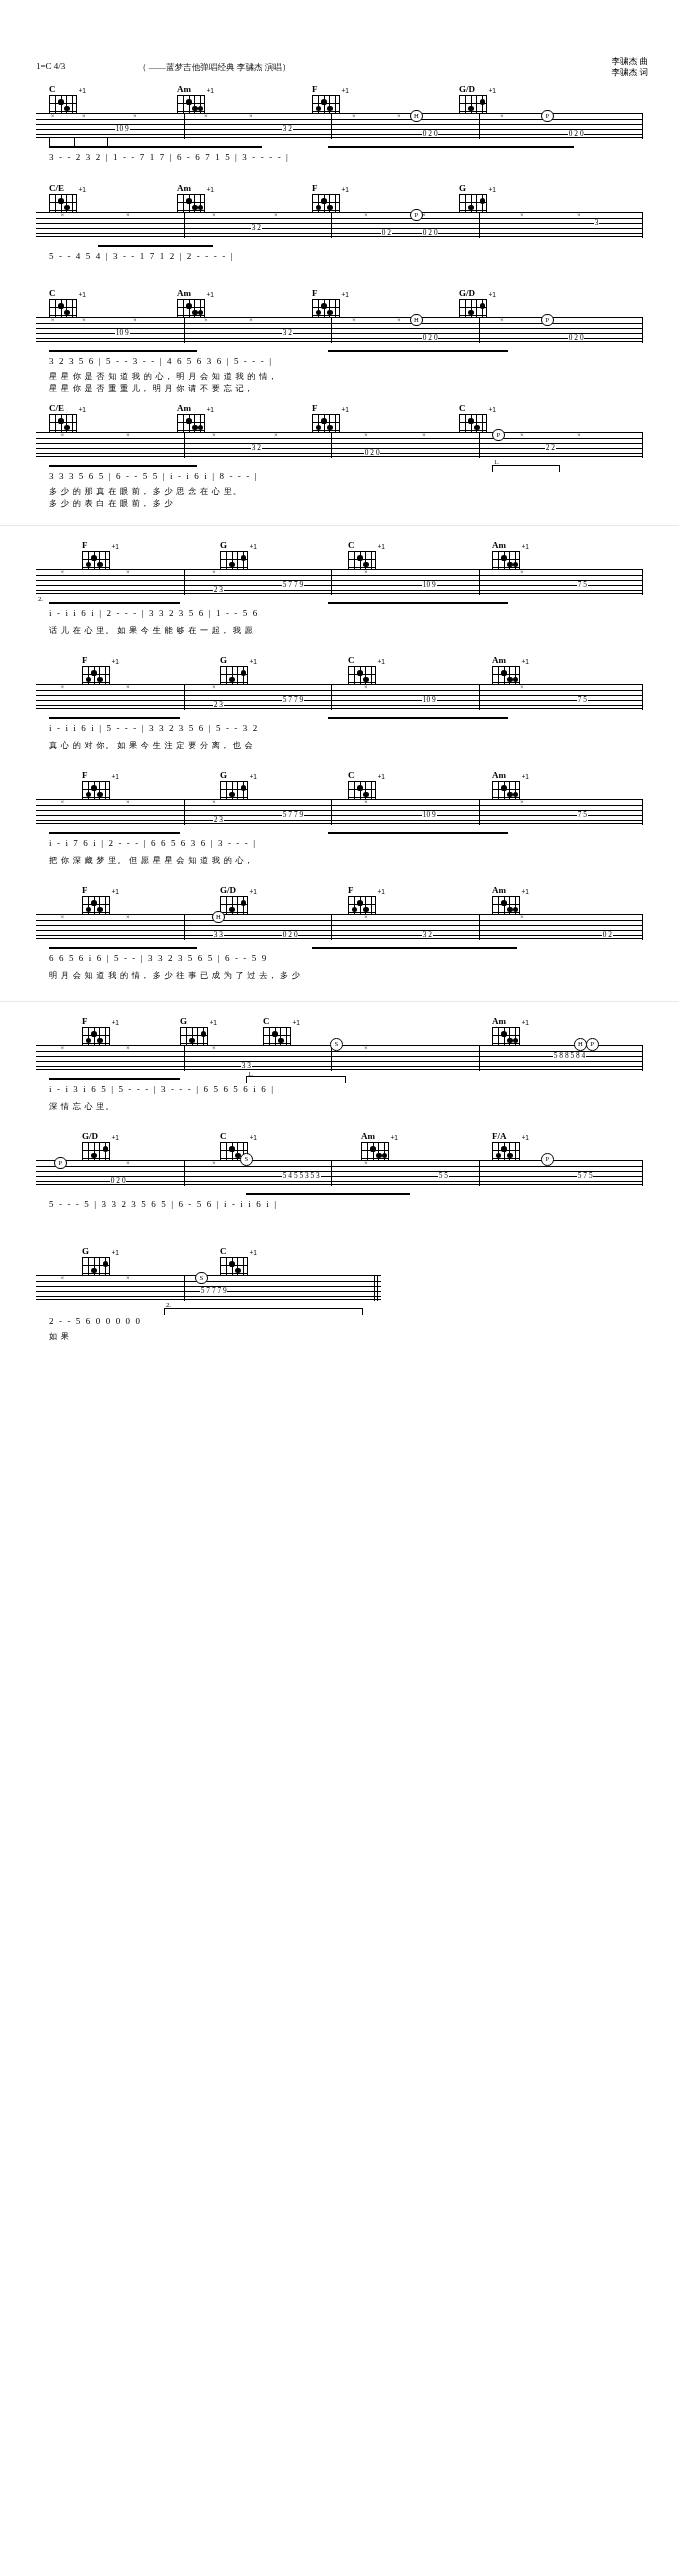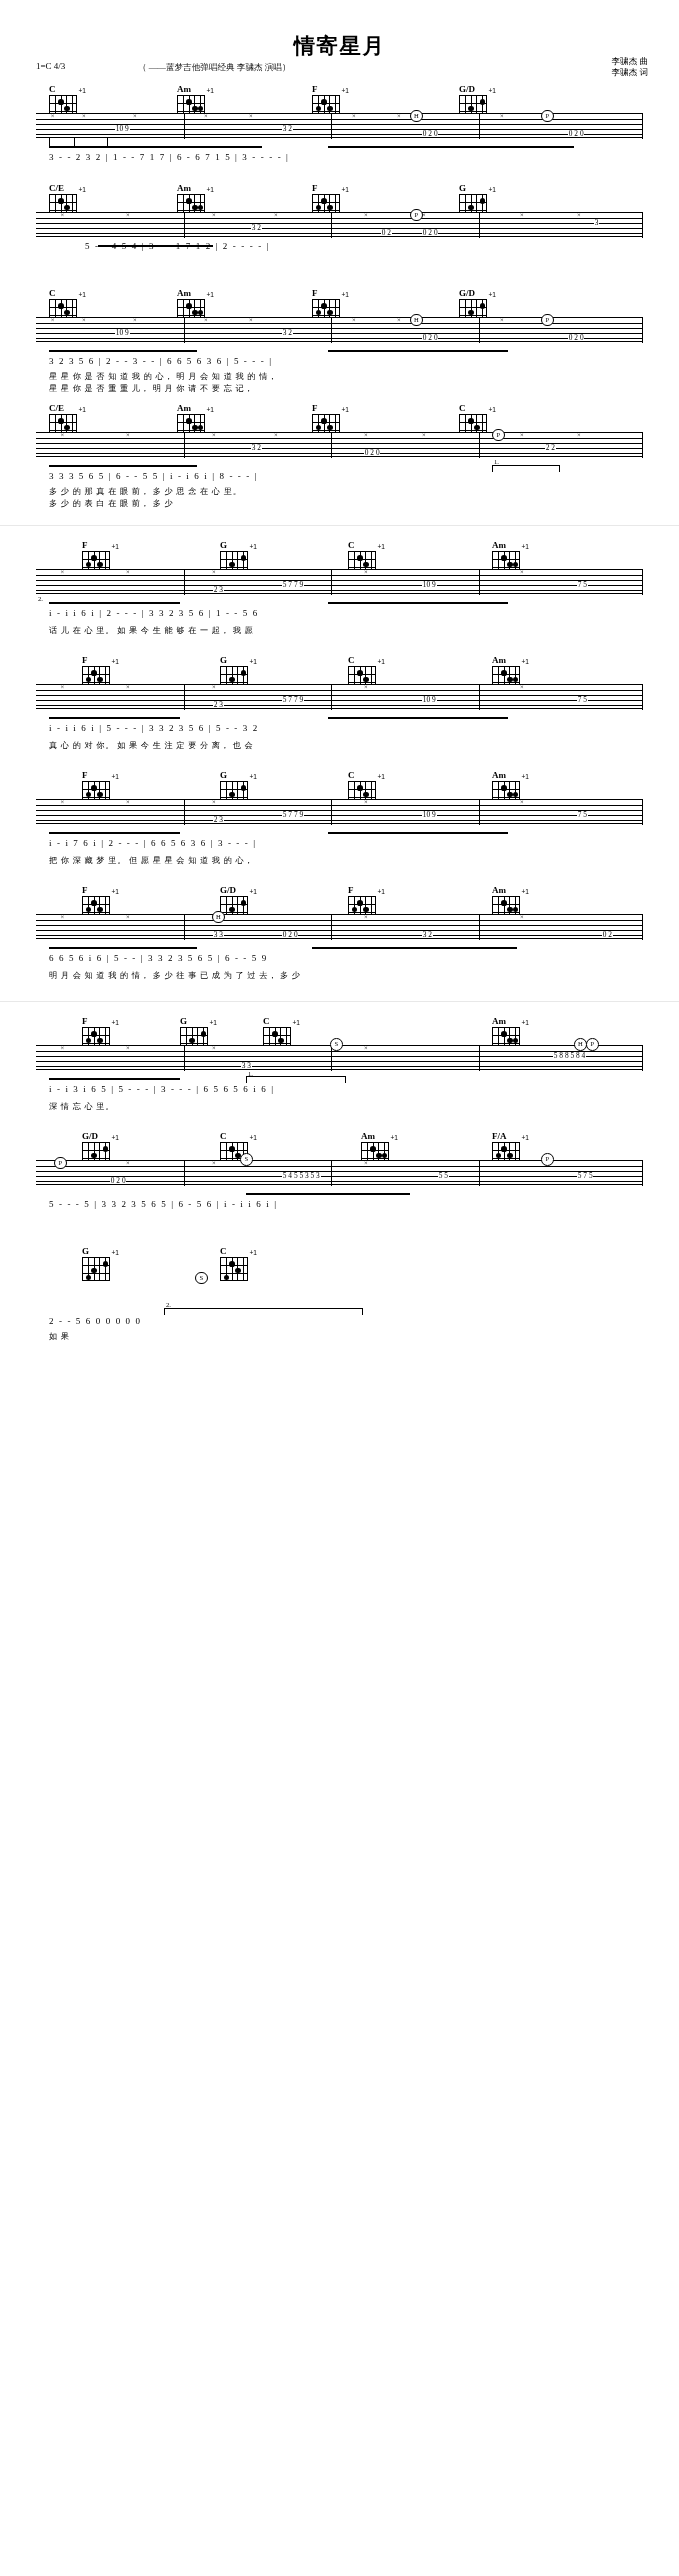--- a/index.html
+++ b/index.html
@@ -35,21 +35,20 @@
   .circ{position:absolute;width:10.7px;height:10.7px;border:0.8px solid #000;border-radius:50%;font-size:6.6px;text-align:center;line-height:9.8px;font-family:"Liberation Serif", serif;background:#fff;}
   .sq{position:absolute;border-top:0.8px solid #000;border-left:0.8px solid #000;border-right:0.8px solid #000;height:5.7px;}
   .sqlbl{position:absolute;font-size:6.6px;font-family:"Liberation Serif", serif;}
   .hr{position:absolute;height:0.8px;background:#000;}
 </style>
 </head>
 <body>
 
 <div class="page">
 
-  <div class="title" style="top:31px;">情寄星月</div>
   <div class="meta-left" style="left:36px;top:61px;">1=C  4/3</div>
   <div class="meta-center" style="left:138px;top:62px;">（ ——蓝梦吉他弹唱经典 李骕杰  演唱）</div>
   <div class="meta-right" style="right:31px;top:56px;">李骕杰 曲</div>
   <div class="meta-right" style="right:31px;top:67px;">李骕杰 词</div>
 
   <div class="sys" style="left:0;top:85px;width:679px;height:79px;">
 
     <div class="chord" style="left:49px;top:0;">
       <div class="cname">C</div>
       <div class="cgrid">
@@ -223,21 +222,21 @@
       <span class="xmark" style="left:386px;top:-0.8px;">×</span>
       <span class="xmark" style="left:484px;top:-0.8px;">×</span>
       <span class="xmark" style="left:541px;top:-0.8px;">×</span>
       <span class="num" style="left:215px;top:10.7px;">3 2</span>
       <span class="num" style="left:345px;top:15.6px;">0 2</span>
       <span class="num" style="left:386px;top:15.6px;">0 2 0</span>
       <span class="num" style="left:558px;top:5.7px;">3</span>
     </div>
     <div class="circ" style="left:410px;top:24.6px;">P</div>
     <div class="beam" style="left:98px;top:61px;width:115px;"></div>
-    <div class="jian" style="left:49px;top:57px;margin-left:36px;">5 - - 4 5 4 | 3 - - 1 7 1 2 | 2 - - - - |</div>
+    <div class="jian" style="left:49px;top:67px;">5 - - 4 5 4 | 3 - - 1 7 1 2 | 2 - - - - |</div>
   </div>
 
   <div class="sys" style="left:0;top:289px;width:679px;height:107px;">
     <div class="chord" style="left:49px;top:0;">
       <div class="cname">C</div>
       <div class="cgrid">
         <i class="v" style="left:4.9px;"></i>
           <i class="v" style="left:10.7px;"></i>
           <i class="v" style="left:16.4px;"></i>
           <i class="v" style="left:22px;"></i>
@@ -315,21 +314,21 @@
       <span class="xmark" style="left:509px;top:-0.8px;">×</span>
       <span class="num" style="left:79px;top:10.7px;">10 9</span>
       <span class="num" style="left:246px;top:10.7px;">3 2</span>
       <span class="num" style="left:386px;top:15.6px;">0 2 0</span>
       <span class="num" style="left:532px;top:15.6px;">0 2 0</span>
     </div>
     <div class="circ" style="left:410px;top:24.6px;">H</div>
     <div class="circ" style="left:541px;top:24.6px;">P</div>
     <div class="beam" style="left:49px;top:61px;width:148px;"></div>
     <div class="beam" style="left:328px;top:61px;width:180px;"></div>
-    <div class="jian" style="left:49px;top:67px;">3 2 3 5 6 | 2 - - 3 - - | 6 6 5 6 3 6 | 5 - - - |</div>
+    <div class="jian" style="left:49px;top:67px;">3 2 3 5 6 | 5 - - 3 - - | 4 6 5 6 3 6 | 5 - - - |</div>
     <div class="lyr" style="left:49px;top:82px;">星 星 你 是 否 知 道 我 的 心，          明 月 会 知 道 我 的 情，</div>
     <div class="lyr" style="left:49px;top:94px;">星 星 你 是 否 重 重 儿，              明 月 你 请 不 要 忘 记，</div>
   </div>
 
   <div class="sys" style="left:0;top:404px;width:679px;height:107px;">
     <div class="chord" style="left:49px;top:0;">
       <div class="cname">C/E</div>
       <div class="cgrid">
         <i class="v" style="left:4.9px;"></i>
           <i class="v" style="left:10.7px;"></i>
@@ -972,20 +971,32 @@
           <i class="v" style="left:22px;"></i>
         <i class="h" style="top:7.4px;"></i>
           <i class="h" style="top:15.6px;"></i>
         <div class="dot" style="left:8.2px;top:3.3px;"></div>
           <div class="dot" style="left:14px;top:9.8px;"></div>
           <div class="dot" style="left:2.5px;top:17px;"></div>
       </div>
       <div class="fr">+1</div>
     </div>
 
+    <div class="staff" style="left:36px;top:28px;width:345px;height:24.6px;">
+      <div class="ln" style="top:4.9px;"></div>
+        <div class="ln" style="top:9.8px;"></div>
+      <div class="ln" style="top:14.8px;"></div>
+        <div class="ln" style="top:19.7px;"></div>
+      <div class="bar" style="left:148px;top:0;height:24.6px;"></div>
+      <div class="bar" style="left:341px;top:0;height:24.6px;"></div>
+      <div class="bar" style="left:338px;top:0;height:24.6px;"></div>
+      <span class="xmark" style="left:24.6px;top:-0.8px;">×</span>
+      <span class="xmark" style="left:90px;top:-0.8px;">×</span>
+      <span class="num" style="left:164px;top:10.7px;">5 7 7 7 9</span>
+    </div>
     <div class="circ" style="left:195px;top:24.6px;">S</div>
     <div class="sq" style="left:164px;top:61px;width:197px;"></div>
     <div class="sqlbl" style="left:166px;top:54px;">2.</div>
     <div class="jian" style="left:49px;top:69px;">2 - - 5 6   0 0 0 0 0</div>
     <div class="lyr" style="left:49px;top:84px;">如 果</div>
   </div>
 
 </div>
 
 

